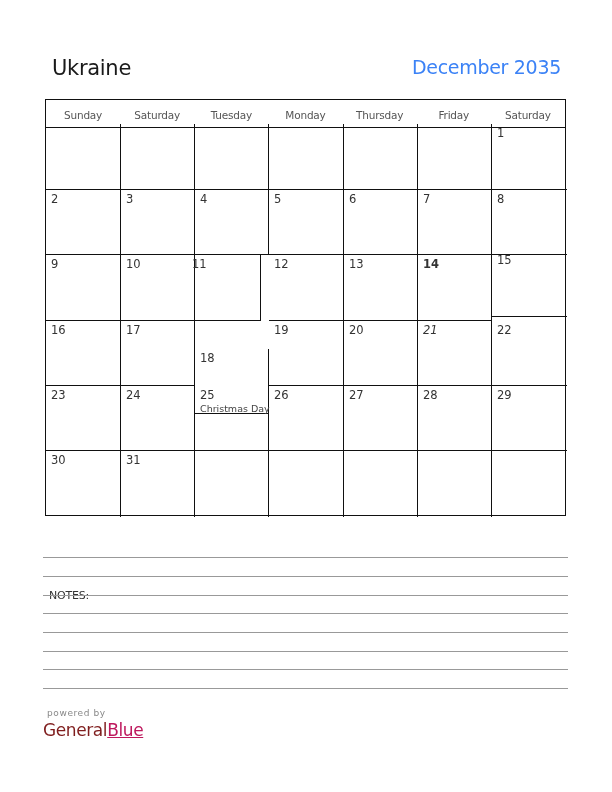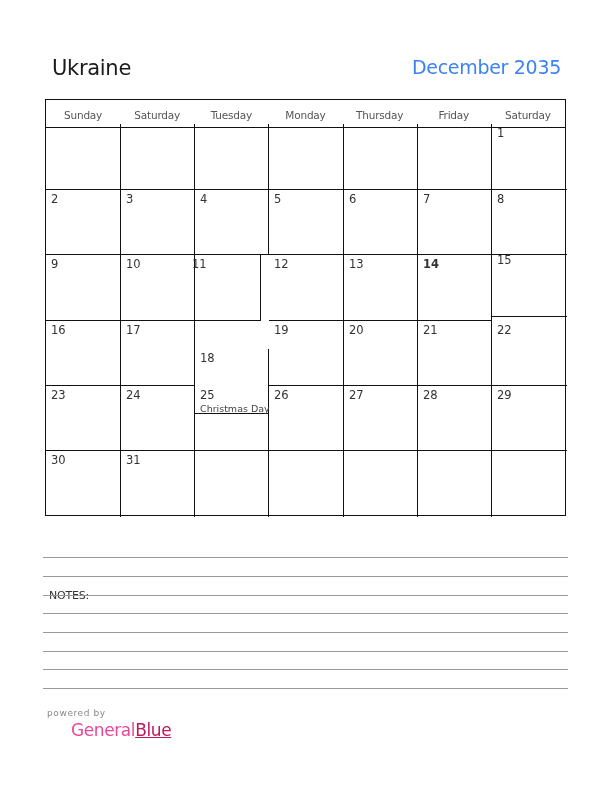--- a/index.html
+++ b/index.html
@@ -10,21 +10,21 @@
   .grid { position:absolute; left:45px; top:99px; width:521px; height:417px; border:1px solid #111; box-sizing:border-box; }
   .hdr { position:absolute; left:0; top:4px; width:100%; height:24px; border-bottom:1px solid #111; box-sizing:border-box; display:flex; }
   .hdr div { flex:1; text-align:center; font-size:10.5px; color:#555; line-height:23px; letter-spacing:-0.2px; }
   .cell { position:absolute; box-sizing:border-box; border-right:1px solid #111; border-bottom:1px solid #111; }
   .cell .num { position:absolute; left:5px; top:2px; font-size:11.5px; color:#333; }
   .cell .hol { position:absolute; left:5px; top:16px; font-size:9.5px; color:#444; line-height:13px; width:70px; }
   .notes-label { position:absolute; left:49px; top:572px; font-size:11px; color:#333; letter-spacing:-0.2px;margin-top:17px; }
   .note-line { position:absolute; left:43px; width:525px; height:0; border-top:1px solid #999; }
   .powered { position:absolute; left:47px; top:708px; font-size:9px; color:#888; letter-spacing:0.6px; }
   .brand { position:absolute; left:43px; top:720px; font-size:17px; letter-spacing:-0.4px; }
-  .brand .g { color:#ec4899;margin-left:28px; }
+  .brand .g { color:#7f1d1d; }
   .brand .b { color:#be185d;text-decoration:underline; }
 </style>
 </head>
 <body>
 
 <div class="country">Ukraine</div>
 <div class="month">December 2035</div>
 
 <div class="grid">
   <div class="hdr">
@@ -108,21 +108,21 @@
       </div>
       <div class="cell" style="left: 149px; top: 221px; width: 74px; height: 65px; margin-top: 28px;">
         <span class="num">18</span>
       </div>
       <div class="cell" style="left: 223px; top: 221px; width: 75px; height: 65px;">
         <span class="num">19</span>
       </div>
       <div class="cell" style="left: 298px; top: 221px; width: 74px; height: 65px;">
         <span class="num">20</span>
       </div>
-      <div class="cell" style="left: 372px; top: 221px; width: 74px; height: 65px;">
+      <div class="cell" style="left: 372px; top: 221px; width: 74px; height: 65px; font-style: italic;">
         <span class="num">21</span>
       </div>
       <div class="cell" style="left: 446px; top: 221px; width: 75px; height: 65px; border-right: none;">
         <span class="num">22</span>
       </div>
       <div class="cell" style="left: 0px; top: 286px; width: 75px; height: 65px;">
         <span class="num">23</span>
       </div>
       <div class="cell" style="left: 75px; top: 286px; width: 74px; height: 65px;">
         <span class="num">24</span>

